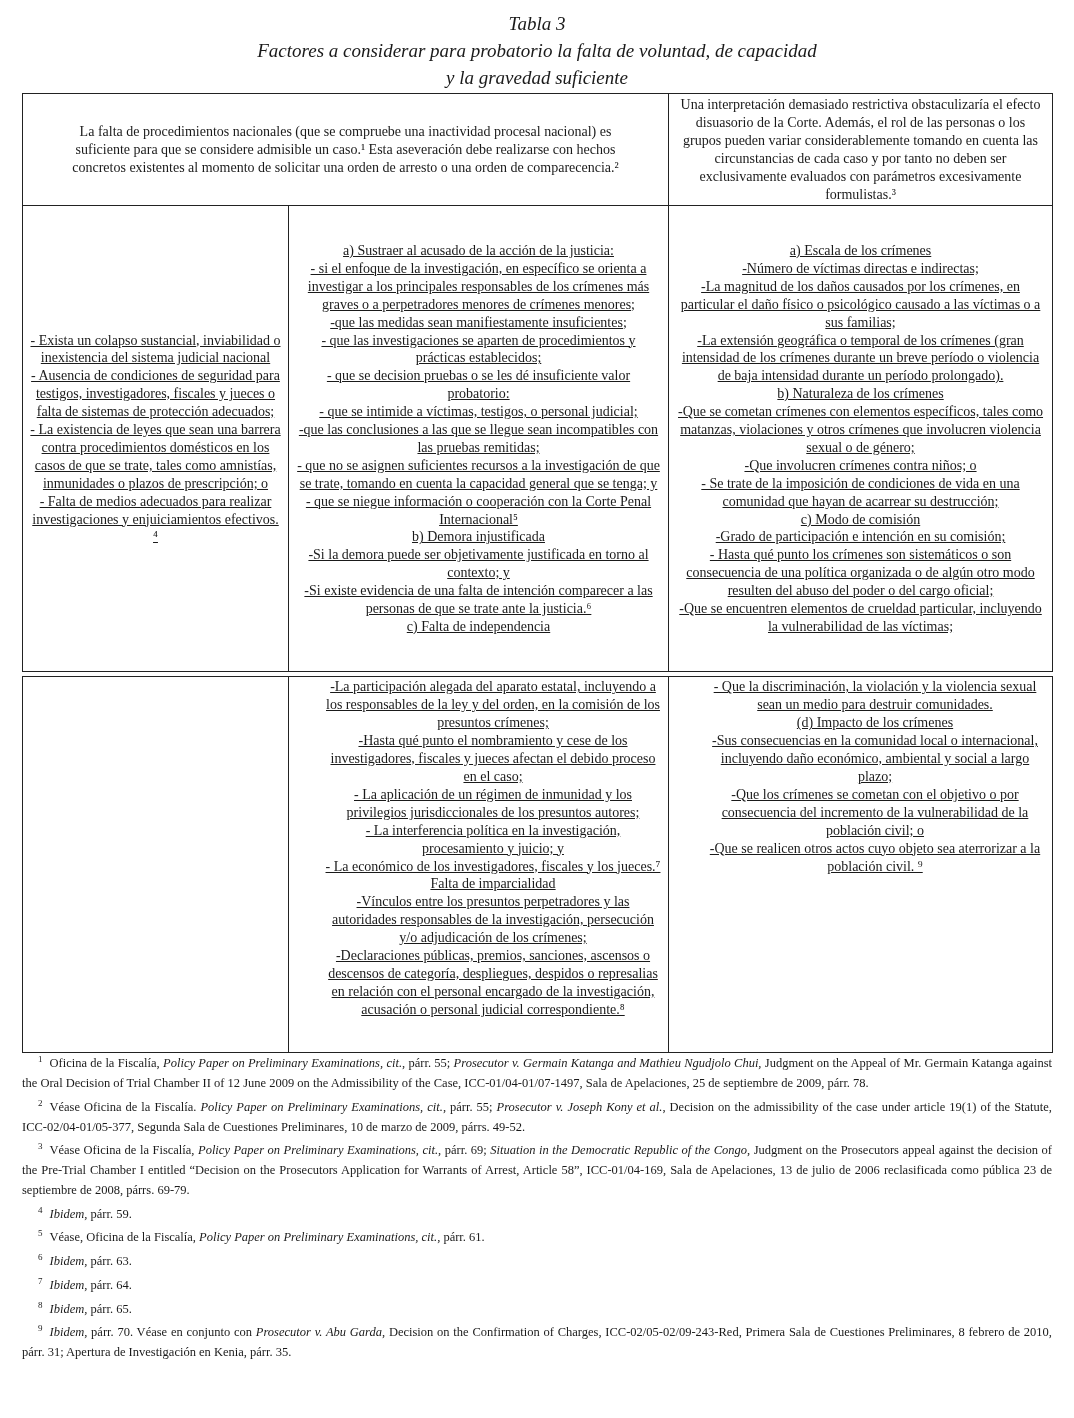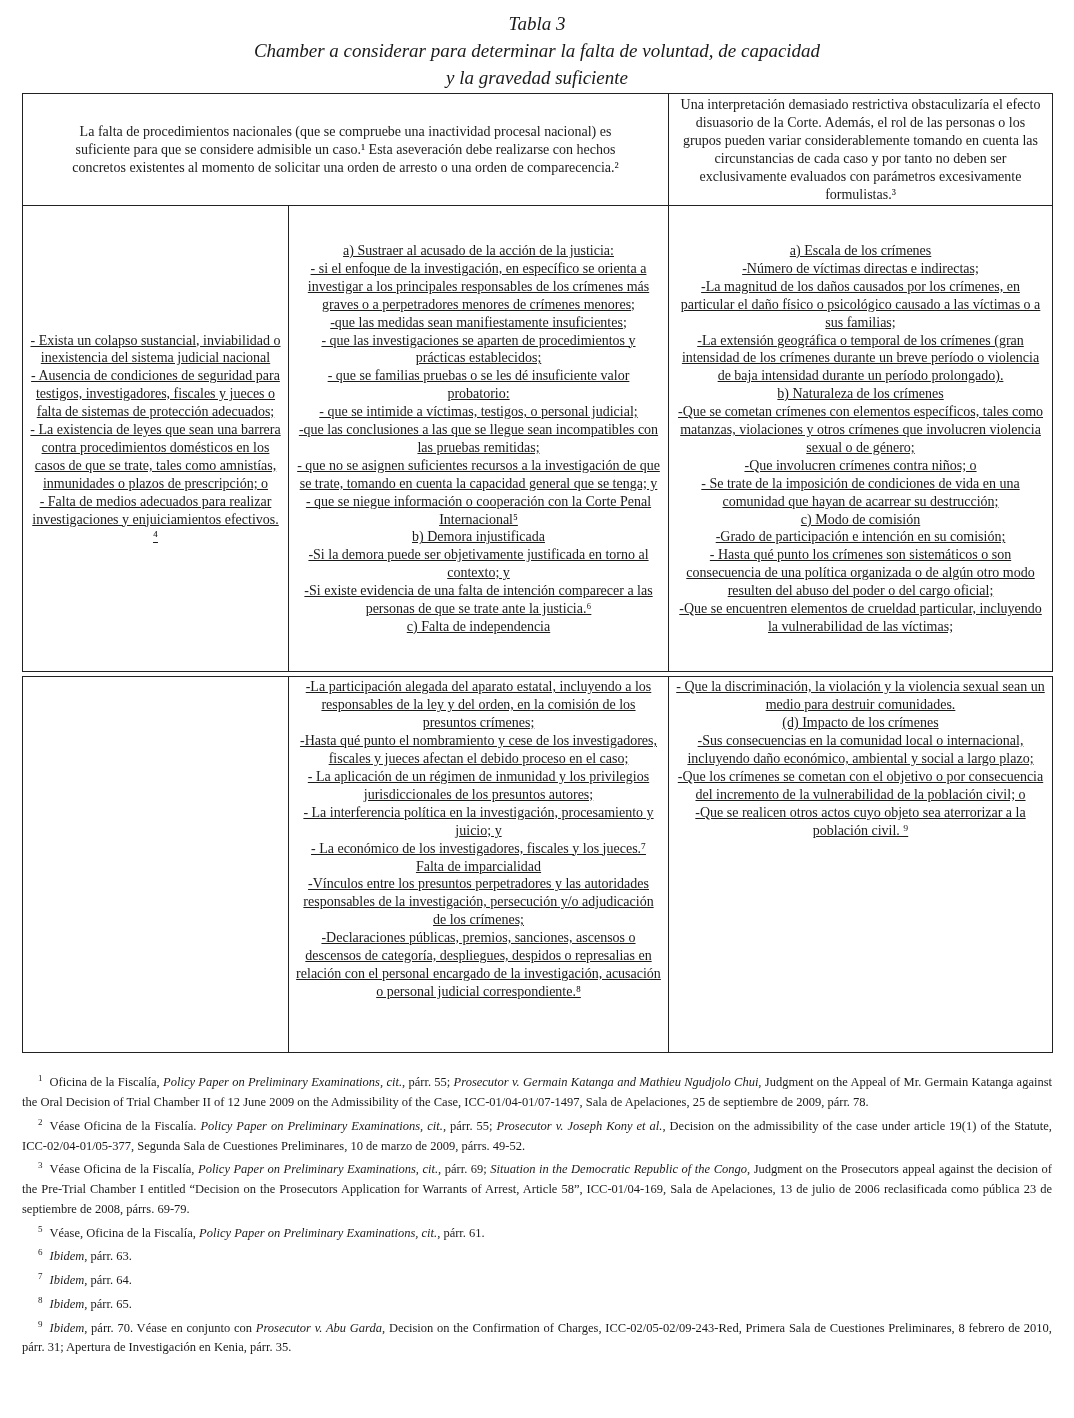--- a/index.html
+++ b/index.html
@@ -44,24 +44,24 @@
   th {
     font-size: 15px;
     font-weight: 700;
     padding: 4px 4px;
     height: 22px;
   }
   tr.r1 { height: 108px; }
   tr.r2 { height: 466px; }
   tr.r3 { height: 376px; }
   td.merged { padding: 4px 36px; }
-  table.lower td { vertical-align: top; padding-top: 1px; }
+  table.lower td { vertical-align: top; padding-top: 1px; padding-left: 36px; }
   .cell-line { margin: 0; text-decoration: underline; }
   .footnotes {
-    margin-top: 20px;
+    margin-top: 1px;
     font-size: 12.5px;
     width: 1030px;
   }
   .footnote {
     text-align: justify;
     text-indent: 16px;
     line-height: 1.58;
     margin: 0 0 4px 0;
   }
   .footnote sup {
@@ -70,21 +70,21 @@
     line-height: 0;
   }
 </style>
 </head>
 <body>
 
 <div class="page">
 
   <div class="title-block">
     <div>Tabla 3</div>
-    <div>Chamber a considerar para determinar la falta de voluntad, de capacidad</div>
+    <div>Factores a considerar para probatorio la falta de voluntad, de capacidad</div>
     <div>y la gravedad suficiente</div>
   </div>
 
   <table class="main-table upper">
     <colgroup>
         <col class="c1">
         <col class="c2">
         <col class="c3">
       </colgroup>
     <tbody>
@@ -97,21 +97,21 @@
             <div class="cell-line">- Exista un colapso sustancial, inviabilidad o inexistencia del sistema judicial nacional</div>
             <div class="cell-line">- Ausencia de condiciones de seguridad para testigos, investigadores, fiscales y jueces o falta de sistemas de protección adecuados;</div>
             <div class="cell-line">- La existencia de leyes que sean una barrera contra procedimientos domésticos en los casos de que se trate, tales como amnistías, inmunidades o plazos de prescripción; o</div>
             <div class="cell-line">- Falta de medios adecuados para realizar investigaciones y enjuiciamientos efectivos. ⁴</div>
           </td>
       <td>
             <div class="cell-line">a) Sustraer al acusado de la acción de la justicia:</div>
             <div class="cell-line">- si el enfoque de la investigación, en específico se orienta a investigar a los principales responsables de los crímenes más graves o a perpetradores menores de crímenes menores;</div>
             <div class="cell-line">-que las medidas sean manifiestamente insuficientes;</div>
             <div class="cell-line">- que las investigaciones se aparten de procedimientos y prácticas establecidos;</div>
-            <div class="cell-line">- que se familias pruebas o se les dé insuficiente valor probatorio:</div>
+            <div class="cell-line">- que se decision pruebas o se les dé insuficiente valor probatorio:</div>
             <div class="cell-line">- que se intimide a víctimas, testigos, o personal judicial;</div>
             <div class="cell-line">-que las conclusiones a las que se llegue sean incompatibles con las pruebas remitidas;</div>
             <div class="cell-line">- que no se asignen suficientes recursos a la investigación de que se trate, tomando en cuenta la capacidad general que se tenga; y</div>
             <div class="cell-line">- que se niegue información o cooperación con la Corte Penal Internacional⁵</div>
             <div class="cell-line">b) Demora injustificada</div>
             <div class="cell-line">-Si la demora puede ser objetivamente justificada en torno al contexto; y</div>
             <div class="cell-line">-Si existe evidencia de una falta de intención comparecer a las personas de que se trate ante la justicia.⁶</div>
             <div class="cell-line">c) Falta de independencia</div>
           </td>
       <td>
@@ -159,20 +159,21 @@
             <div class="cell-line">-Que se realicen otros actos cuyo objeto sea aterrorizar a la población civil. ⁹</div>
           </td>
     </tr>
   </tbody>
     </table>
 
   <div class="footnotes">
       <p class="footnote"><sup>1</sup><span>Oficina de la Fiscalía, </span><em>Policy Paper on Preliminary Examinations, cit.</em><span>, párr. 55; </span><em>Prosecutor v. Germain Katanga and Mathieu Ngudjolo Chui,</em><span> Judgment on the Appeal of Mr. Germain Katanga against the Oral Decision of Trial Chamber II of 12 June 2009 on the Admissibility of the Case, ICC-01/04-01/07-1497, Sala de Apelaciones, 25 de septiembre de 2009, párr. 78.</span></p>
       <p class="footnote"><sup>2</sup><span>Véase Oficina de la Fiscalía. </span><em>Policy Paper on Preliminary Examinations, cit.</em><span>, párr. 55; </span><em>Prosecutor v. Joseph Kony et al.</em><span>, Decision on the admissibility of the case under article 19(1) of the Statute, ICC-02/04-01/05-377, Segunda Sala de Cuestiones Preliminares, 10 de marzo de 2009, párrs. 49-52.</span></p>
       <p class="footnote"><sup>3</sup><span>Véase Oficina de la Fiscalía, </span><em>Policy Paper on Preliminary Examinations, cit.</em><span>, párr. 69; </span><em>Situation in the Democratic Republic of the Congo</em><span>, Judgment on the Prosecutors appeal against the decision of the Pre-Trial Chamber I entitled “Decision on the Prosecutors Application for Warrants of Arrest, Article 58”, ICC-01/04-169, Sala de Apelaciones, 13 de julio de 2006 reclasificada como pública 23 de septiembre de 2008, párrs. 69-79.</span></p>
+      <p class="footnote"><sup>4</sup><em>Ibidem</em><span>, párr. 59.</span></p>
       <p class="footnote"><sup>5</sup><span>Véase, Oficina de la Fiscalía, </span><em>Policy Paper on Preliminary Examinations, cit.</em><span>, párr. 61.</span></p>
       <p class="footnote"><sup>6</sup><em>Ibidem</em><span>, párr. 63.</span></p>
       <p class="footnote"><sup>7</sup><em>Ibidem</em><span>, párr. 64.</span></p>
       <p class="footnote"><sup>8</sup><em>Ibidem</em><span>, párr. 65.</span></p>
       <p class="footnote"><sup>9</sup><em>Ibidem</em><span>, párr. 70. Véase en conjunto con </span><em>Prosecutor v. Abu Garda</em><span>, Decision on the Confirmation of Charges, ICC-02/05-02/09-243-Red, Primera Sala de Cuestiones Preliminares, 8 febrero de 2010, párr. 31; Apertura de Investigación en Kenia, párr. 35.</span></p>
     </div>
 
 </div>
 
 </body></html>

